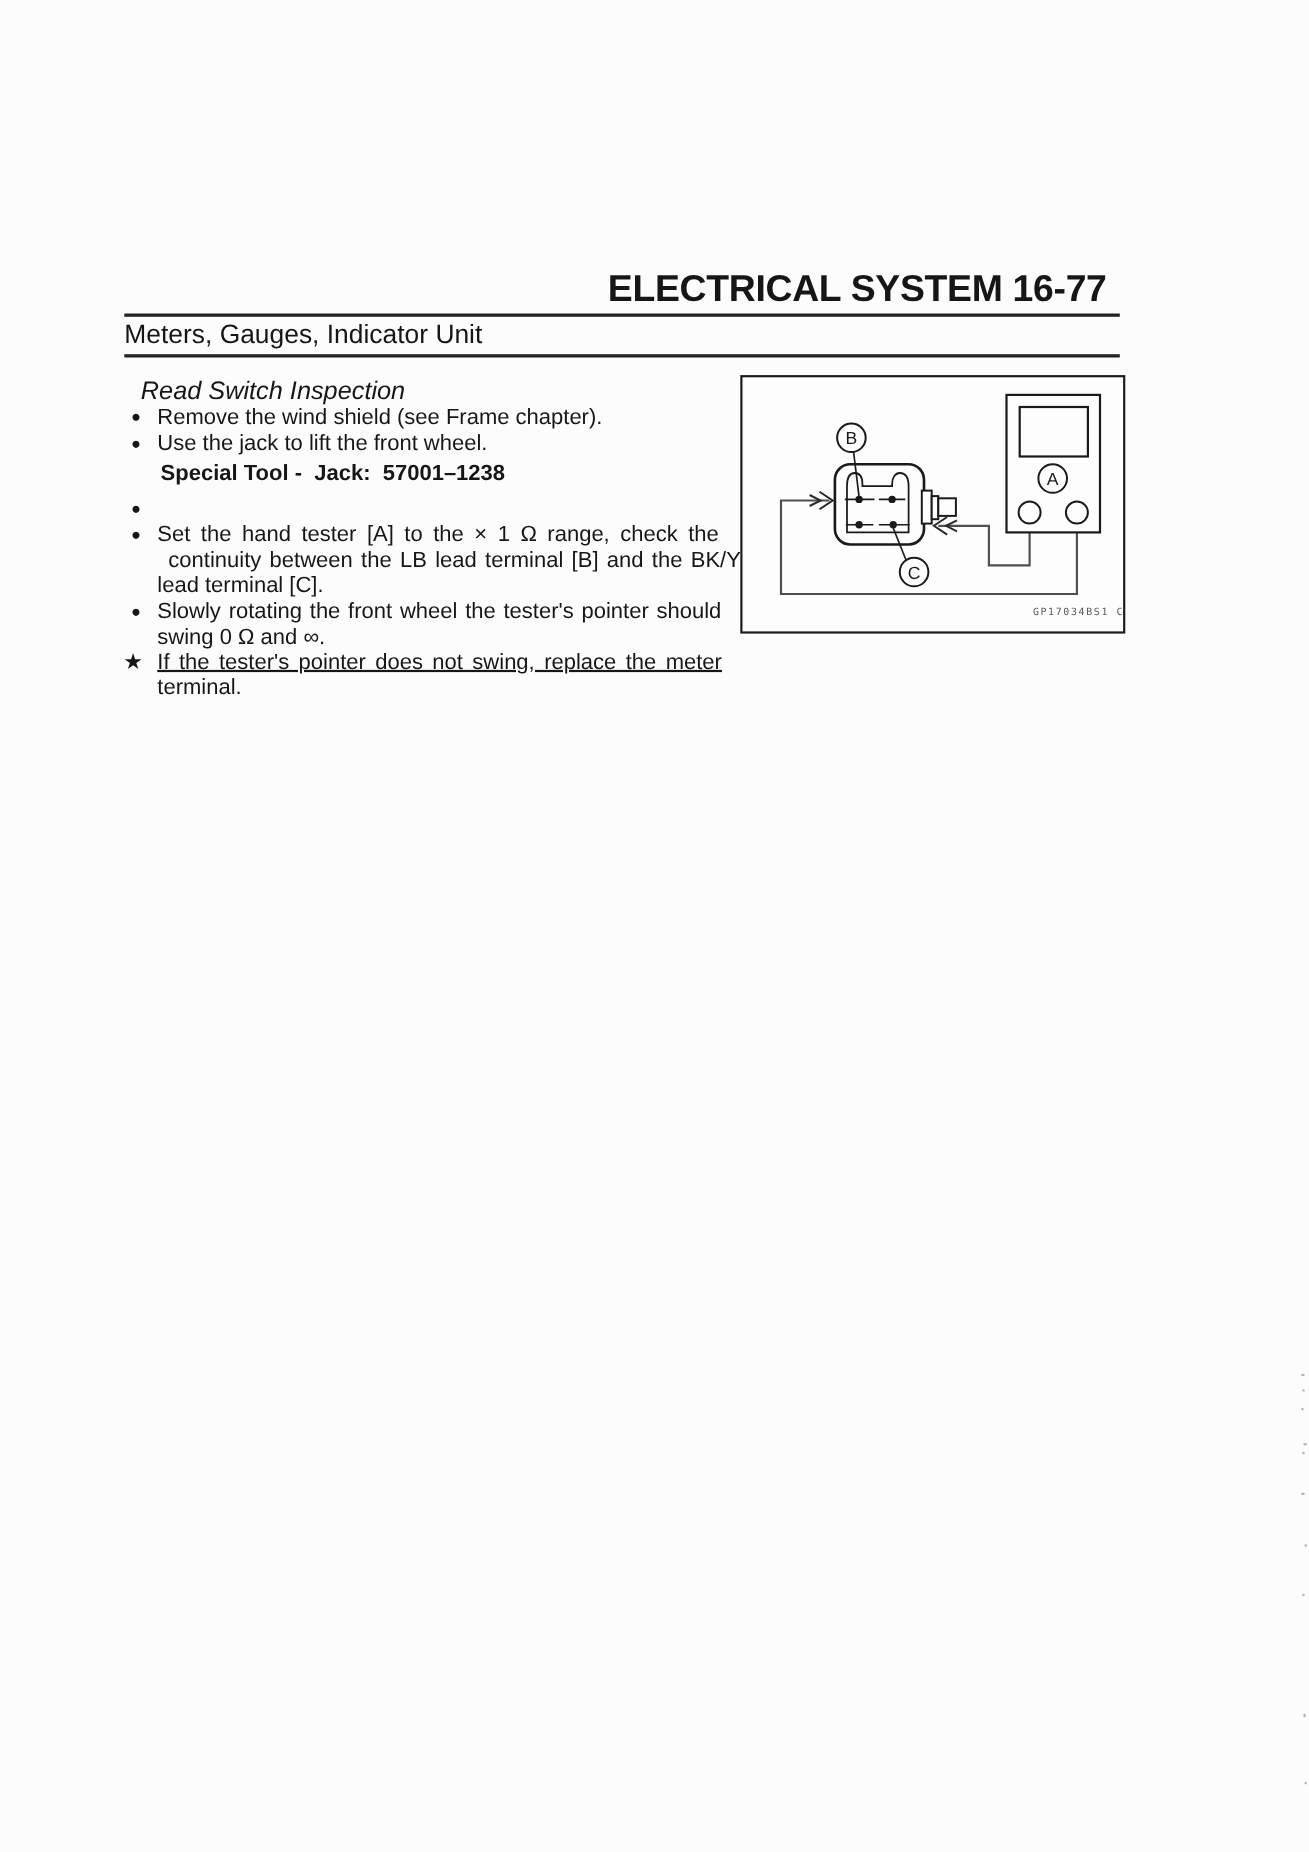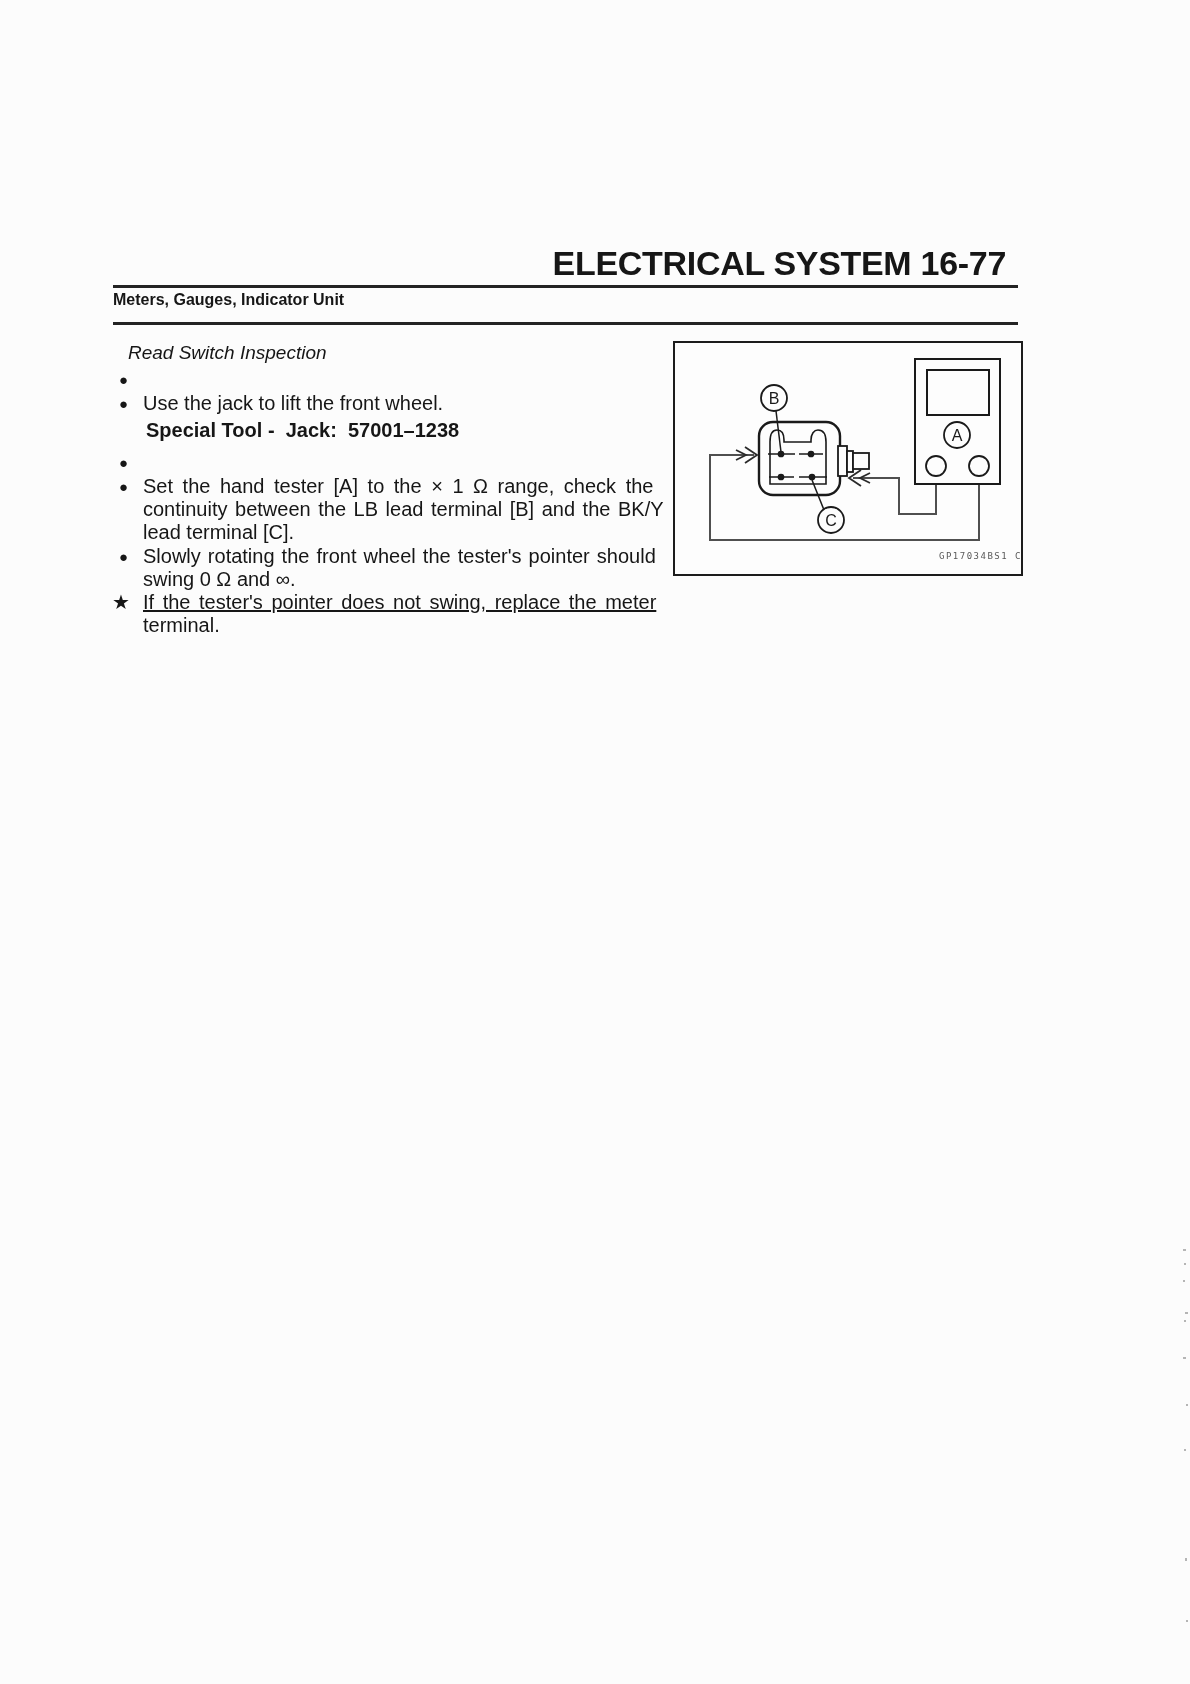--- a/index.html
+++ b/index.html
@@ -4,28 +4,28 @@
 <style>
   html,body{margin:0;padding:0;}
   body{width:1190px;height:1684px;background:#fcfcfc;position:relative;overflow:hidden;
        font-family:"Liberation Sans",sans-serif;color:#161616;}
   .page{position:absolute;inset:0;}
   .hdr{position:absolute;top:244px;right:184px;font-size:34px;font-weight:bold;
        letter-spacing:-0.3px;white-space:pre;}
   .rule{position:absolute;left:113px;width:905px;height:3px;background:#232323;}
   .rule1{top:285px;}
   .rule2{top:322px;}
-  .sec{position:absolute;left:113px;top:291px;font-size:16px;font-weight:bold;white-space:pre;}
-  .subh{position:absolute;left:128px;top:342px;font-size:19px;font-style:italic;white-space:pre;text-align:right;}
+  .sec{position:absolute;left:113px;top:291px;font-size:24px;font-weight:normal;white-space:pre;}
+  .subh{position:absolute;left:128px;top:342px;font-size:23px;font-style:italic;white-space:pre;text-align:right;}
   .pline{position:absolute;left:143px;height:23px;line-height:23px;font-size:20px;
          white-space:pre;}
   .special{left:146px;font-weight:bold;font-size:20px;}
   .m{position:absolute;left:119px;height:23px;line-height:23px;font-size:15px;}
   .mstar{left:112px;font-size:20px;}
-  .ws1{word-spacing:1px;} .ws15{word-spacing:1.5px;} .ws2{word-spacing:2px;}
+  .ws1{word-spacing:1px;} .ws15{word-spacing:1.5px;} .ws2{word-spacing:2px;margin-left:10px;}
   .ws3{word-spacing:3px;text-decoration:underline;} .ws4{word-spacing:4px;}
   .fig{position:absolute;left:673px;top:341px;width:350px;height:235px;
        border:2px solid #1c1c1c;background:#fdfdfd;box-sizing:border-box;}
   .fig svg{position:absolute;left:0;top:0;}
   .speck{position:absolute;background:#b5b5b5;}
 </style>
 </head>
 <body>
 
 <div class="page">
@@ -37,20 +37,21 @@
 
   <div class="subh">Read Switch Inspection</div>
 
   <span class="m" style="top:368px">●</span>
   <span class="m" style="top:392px">●</span>
   <span class="m" style="top:451px">●</span>
   <span class="m" style="top:475px">●</span>
   <span class="m" style="top:545px">●</span>
   <span class="m mstar" style="top:591px">★</span>
 
+  <div class="pline" style="top:368px">Remove the wind shield (see Frame chapter).</div>
   <div class="pline" style="top:392px">Use the jack to lift the front wheel.</div>
   <div class="pline special" style="top:419px">Special Tool -  Jack:  57001–1238</div>
   <div class="pline ws4" style="top:475px">Set the hand tester [A] to the × 1 Ω range, check the</div>
   <div class="pline ws2" style="top:498px">continuity between the LB lead terminal [B] and the BK/Y</div>
   <div class="pline" style="top:521px">lead terminal [C].</div>
   <div class="pline ws15" style="top:545px">Slowly rotating the front wheel the tester's pointer should</div>
   <div class="pline" style="top:568px">swing 0 Ω and ∞.</div>
   <div class="pline ws3" style="top:591px">If the tester's pointer does not swing, replace the meter</div>
   <div class="pline" style="top:614px">terminal.</div>
 

